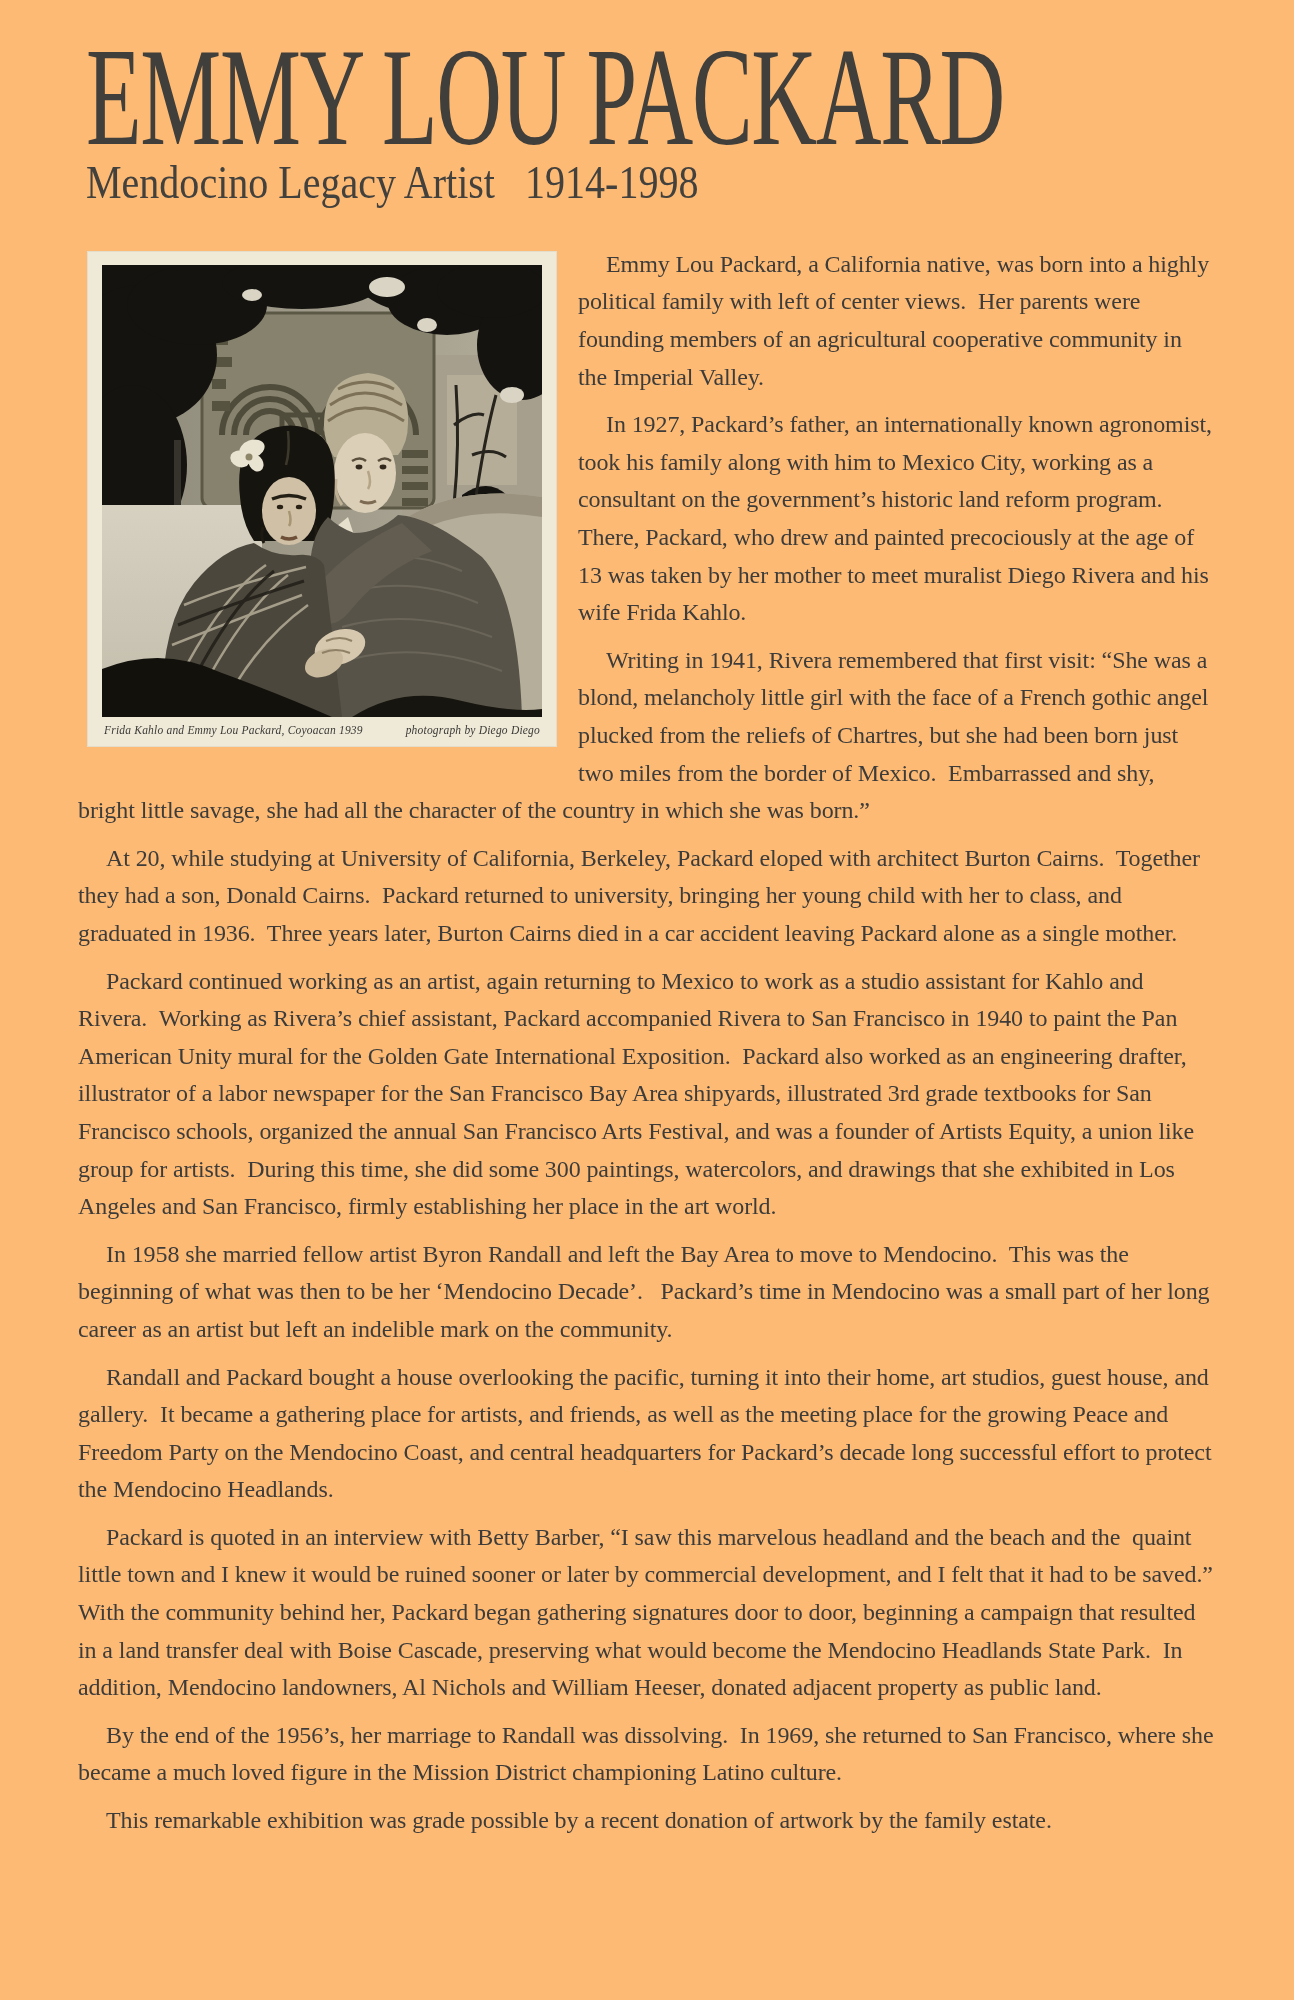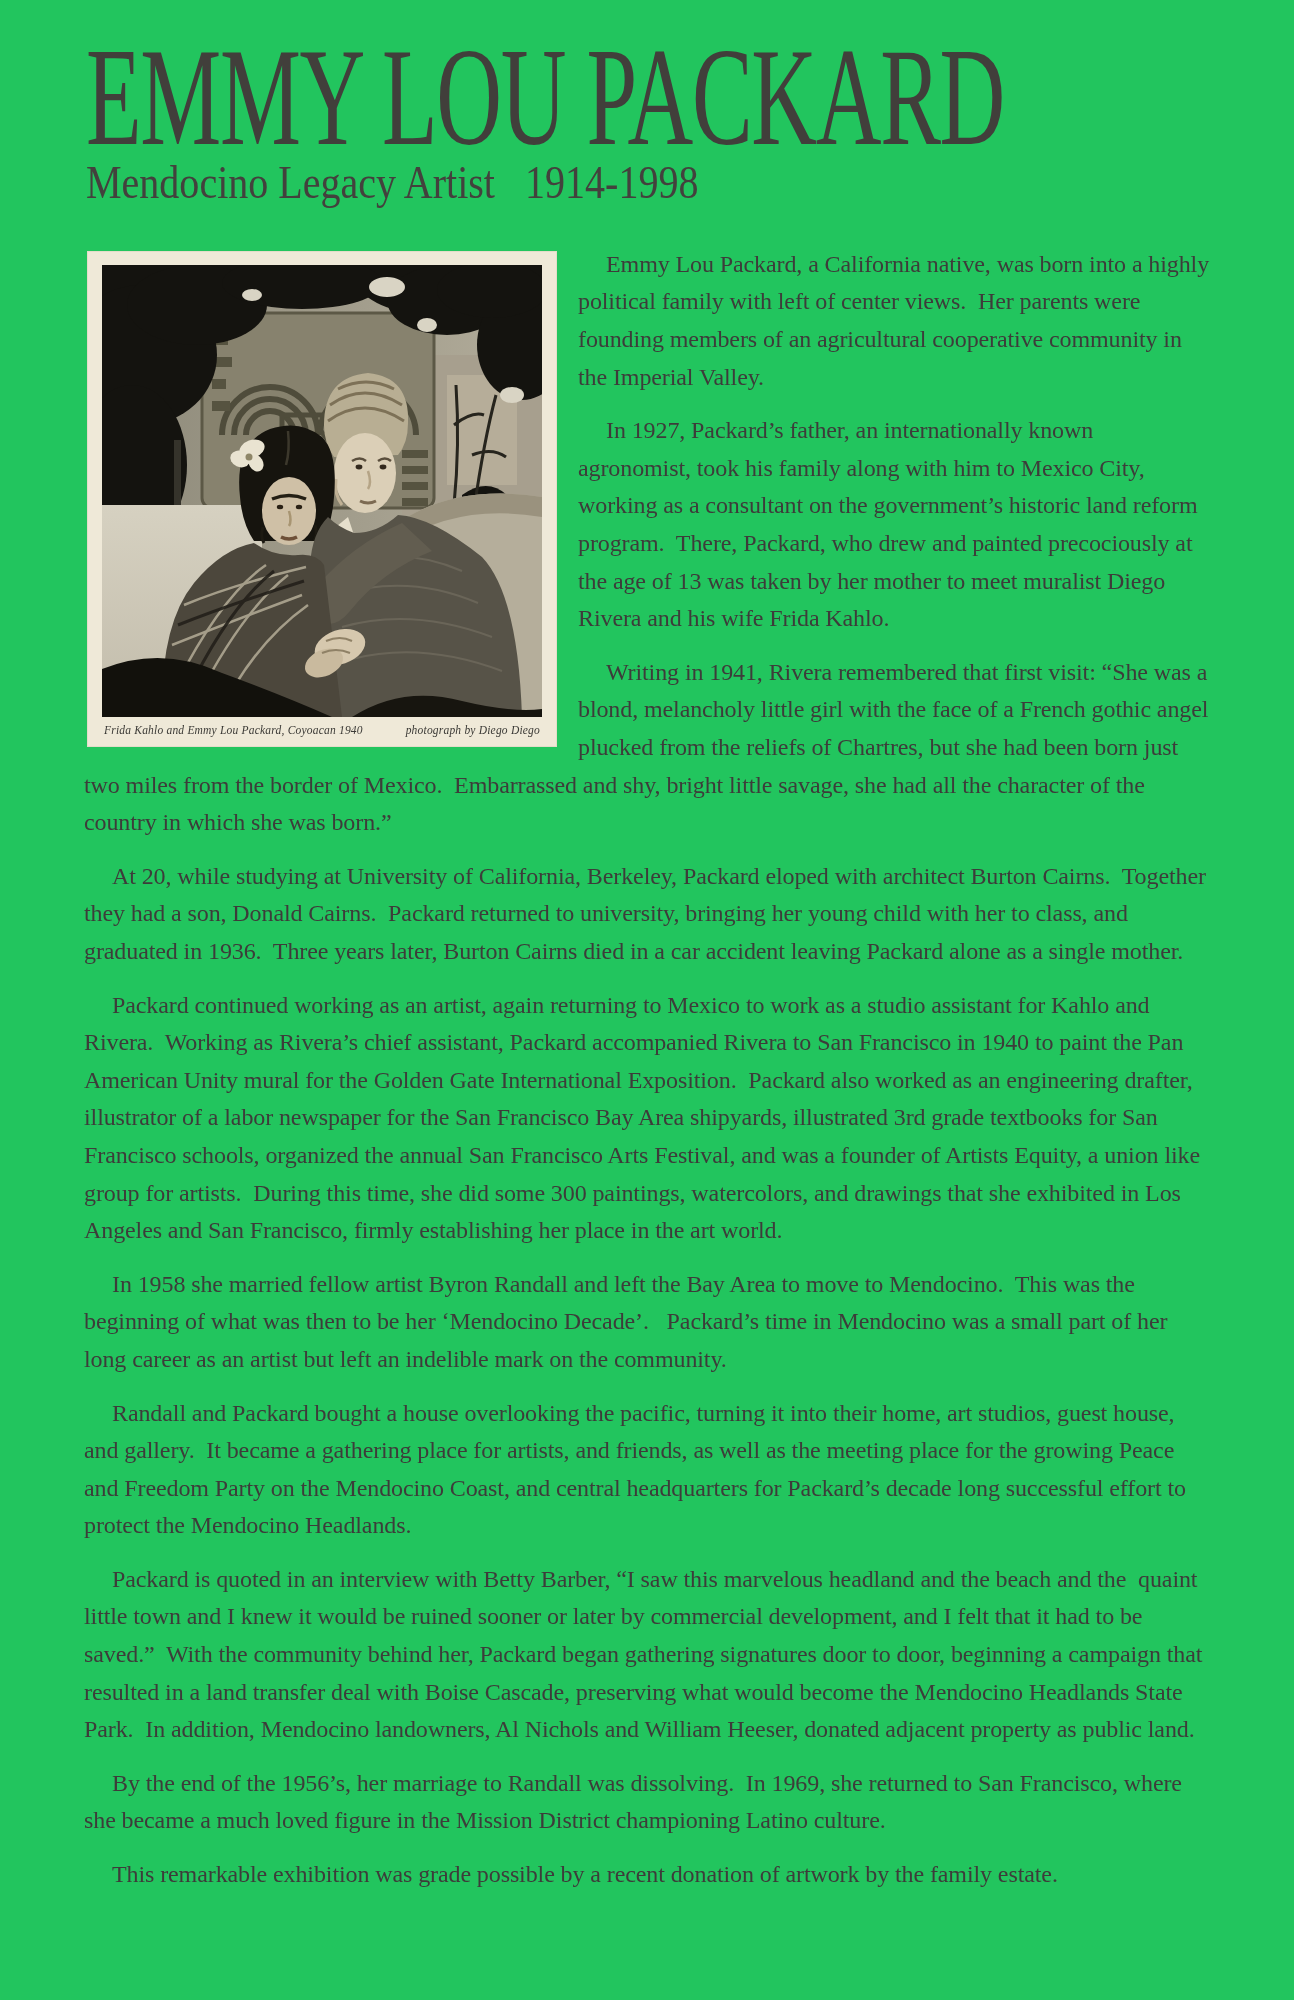--- a/index.html
+++ b/index.html
@@ -1,20 +1,20 @@
 <!DOCTYPE html>
 <html><head>
 <meta charset="utf-8">
 <style>
   html,body{margin:0;padding:0;background:#ffffff;}
   .page{
     position:relative;
     width:1294px;height:2000px;
     margin:0 auto;
-    background:#22c55e;
+    background:#fdba74;
     overflow:hidden;
     box-sizing:border-box;
     padding:30px 68px 0 68px;
     font-family:"Liberation Serif", serif;
     color:#3d3c3a;
   }
   .title{
     margin:0 0 0 18px;
     font-size:140px;
     line-height:0.95;
@@ -39,21 +39,21 @@
   }
   .article{
     margin-top:36px;
     font-size:24px;
     line-height:37.6px;
     letter-spacing:-0.1px;
     color:#3d3c3a;
     text-align:left;
   }
   .article p{
-    margin:16px;
+    margin:10px;
     text-indent:28px;
     white-space:pre-wrap;
   }
   figure.photo{
     float:left;
     margin:6px 22px 10px 20px;
     width:440px;
     background:#efe9d8;
     padding:13px 14px 0 14px;
     box-shadow:0 0 0 1px #e4ddc9;
@@ -225,21 +225,21 @@
         </g>
 
         <ellipse cx="238" cy="382" rx="26" ry="17" fill="#d6c8ae" transform="rotate(-18 238 382)"></ellipse>
         <ellipse cx="222" cy="398" rx="20" ry="13" fill="#c9ba9e" transform="rotate(-24 222 398)"></ellipse>
         <path d="M224 376 q14 -6 26 0 M220 388 q14 -6 28 0" stroke="#8f8166" stroke-width="2" fill="none"></path>
 
         <path d="M0 452 L0 404 Q60 380 120 408 Q180 430 230 452 Z" fill="#12110c"></path>
         <path d="M250 452 Q300 420 360 436 Q410 448 440 444 L440 452 Z" fill="#17150f"></path>
       </svg>
       <figcaption>
-        <span>Frida Kahlo and Emmy Lou Packard, Coyoacan 1940</span>
+        <span>Frida Kahlo and Emmy Lou Packard, Coyoacan 1939</span>
         <span>photograph by Diego Diego</span>
       </figcaption>
     </figure>
 
     <p>Emmy Lou Packard, a California native, was born into a highly political family with left of center views.  Her parents were founding members of an agricultural cooperative community in the Imperial Valley.</p>
     <p>In 1927, Packard’s father, an internationally known agronomist, took his family along with him to Mexico City, working as a consultant on the government’s historic land reform program.  There, Packard, who drew and painted precociously at the age of 13 was taken by her mother to meet muralist Diego Rivera and his wife Frida Kahlo.</p>
     <p>Writing in 1941, Rivera remembered that first visit: “She was a blond, melancholy little girl with the face of a French gothic angel plucked from the reliefs of Chartres, but she had been born just two miles from the border of Mexico.  Embarrassed and shy, bright little savage, she had all the character of the country in which she was born.”</p>
     <p>At 20, while studying at University of California, Berkeley, Packard eloped with architect Burton Cairns.  Together they had a son, Donald Cairns.  Packard returned to university, bringing her young child with her to class, and graduated in 1936.  Three years later, Burton Cairns died in a car accident leaving Packard alone as a single mother.</p>
     <p>Packard continued working as an artist, again returning to Mexico to work as a studio assistant for Kahlo and Rivera.  Working as Rivera’s chief assistant, Packard accompanied Rivera to San Francisco in 1940 to paint the Pan American Unity mural for the Golden Gate International Exposition.  Packard also worked as an engineering drafter, illustrator of a labor newspaper for the San Francisco Bay Area shipyards, illustrated 3rd grade textbooks for San Francisco schools, organized the annual San Francisco Arts Festival, and was a founder of Artists Equity, a union like group for artists.  During this time, she did some 300 paintings, watercolors, and drawings that she exhibited in Los Angeles and San Francisco, firmly establishing her place in the art world.</p>
     <p>In 1958 she married fellow artist Byron Randall and left the Bay Area to move to Mendocino.  This was the beginning of what was then to be her ‘Mendocino Decade’.   Packard’s time in Mendocino was a small part of her long career as an artist but left an indelible mark on the community.</p>

